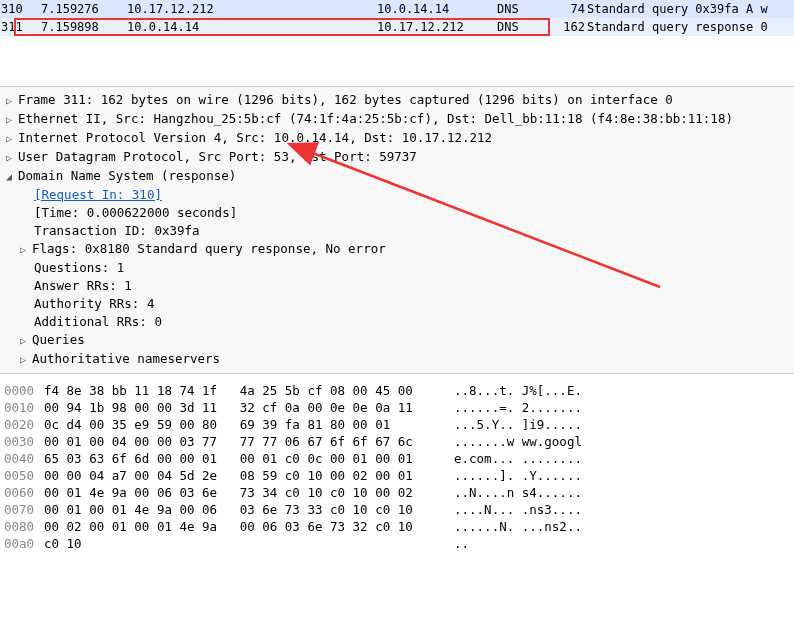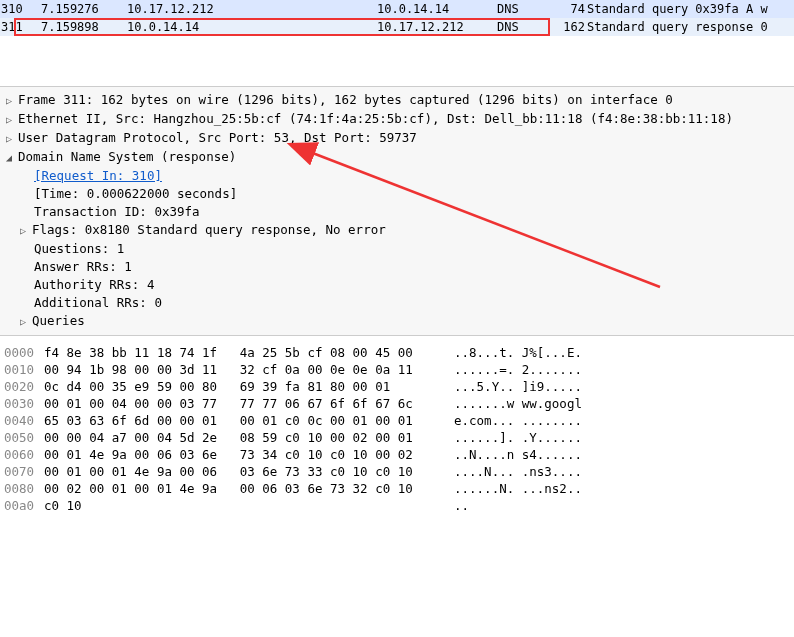--- a/index.html
+++ b/index.html
@@ -104,31 +104,33 @@
     <td class="col-info">Standard query response 0</td>
   </tr>
 </tbody>
     </table>
 <div class="highlight-box" style="left:14px; top:18px; width:536px; height:18px;"></div>
 </div>
 
 <div class="details-pane" style="position:relative">
   <div class="detail-line"><span class="toggle">▷</span><span>Frame 311: 162 bytes on wire (1296 bits), 162 bytes captured (1296 bits) on interface 0</span></div>
   <div class="detail-line"><span class="toggle">▷</span><span>Ethernet II, Src: Hangzhou_25:5b:cf (74:1f:4a:25:5b:cf), Dst: Dell_bb:11:18 (f4:8e:38:bb:11:18)</span></div>
+  <div class="detail-line"><span class="toggle">▷</span><span>Internet Protocol Version 4, Src: 10.0.14.14, Dst: 10.17.12.212</span></div>
   <div class="detail-line"><span class="toggle">▷</span><span>User Datagram Protocol, Src Port: 53, Dst Port: 59737</span></div>
   <div class="detail-line"><span class="toggle">◢</span><span>Domain Name System (response)</span></div>
   <div class="detail-line indent1"><span class="link">[Request In: 310]</span></div>
   <div class="detail-line indent1">[Time: 0.000622000 seconds]</div>
   <div class="detail-line indent1">Transaction ID: 0x39fa</div>
   <div class="detail-line indent1"><span class="toggle" style="margin-left:-14px">▷</span><span>Flags: 0x8180 Standard query response, No error</span></div>
   <div class="detail-line indent1">Questions: 1</div>
   <div class="detail-line indent1">Answer RRs: 1</div>
   <div class="detail-line indent1">Authority RRs: 4</div>
   <div class="detail-line indent1">Additional RRs: 0</div>
   <div class="detail-line indent1"><span class="toggle" style="margin-left:-14px">▷</span><span>Queries</span></div>
+  <div class="detail-line indent1"><span class="toggle" style="margin-left:-14px">▷</span><span>Authoritative nameservers</span></div>
 
   <svg class="arrow-svg" style="left:0; top:0;" width="794" height="300">
     <defs>
       <marker id="ah" markerWidth="12" markerHeight="12" refX="2" refY="5" orient="auto">
         <path d="M0,0 L0,10 L12,5 z" fill="#e33"></path>
       </marker>
     </defs>
     <line x1="660" y1="200" x2="310" y2="65" stroke="#e33" stroke-width="2.5" marker-end="url(#ah)"></line>
   </svg>
 </div>

